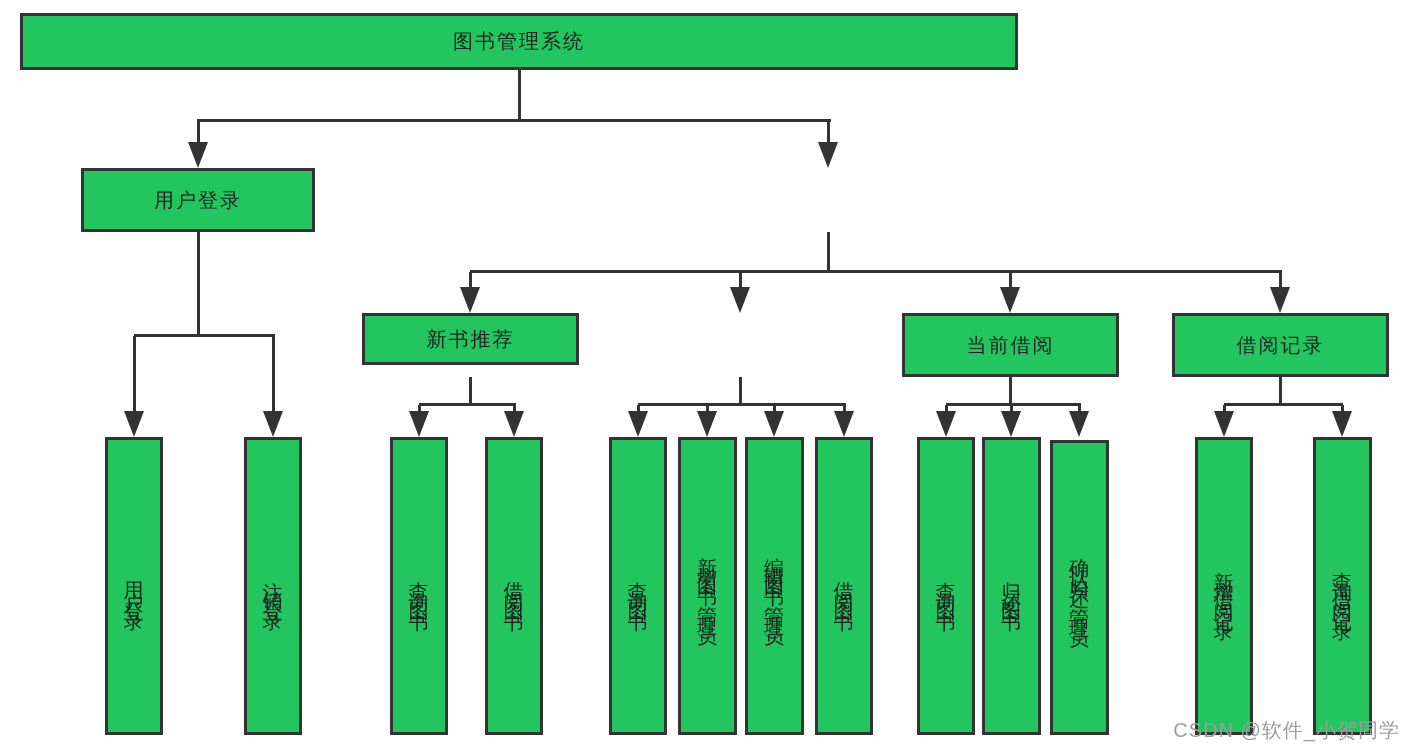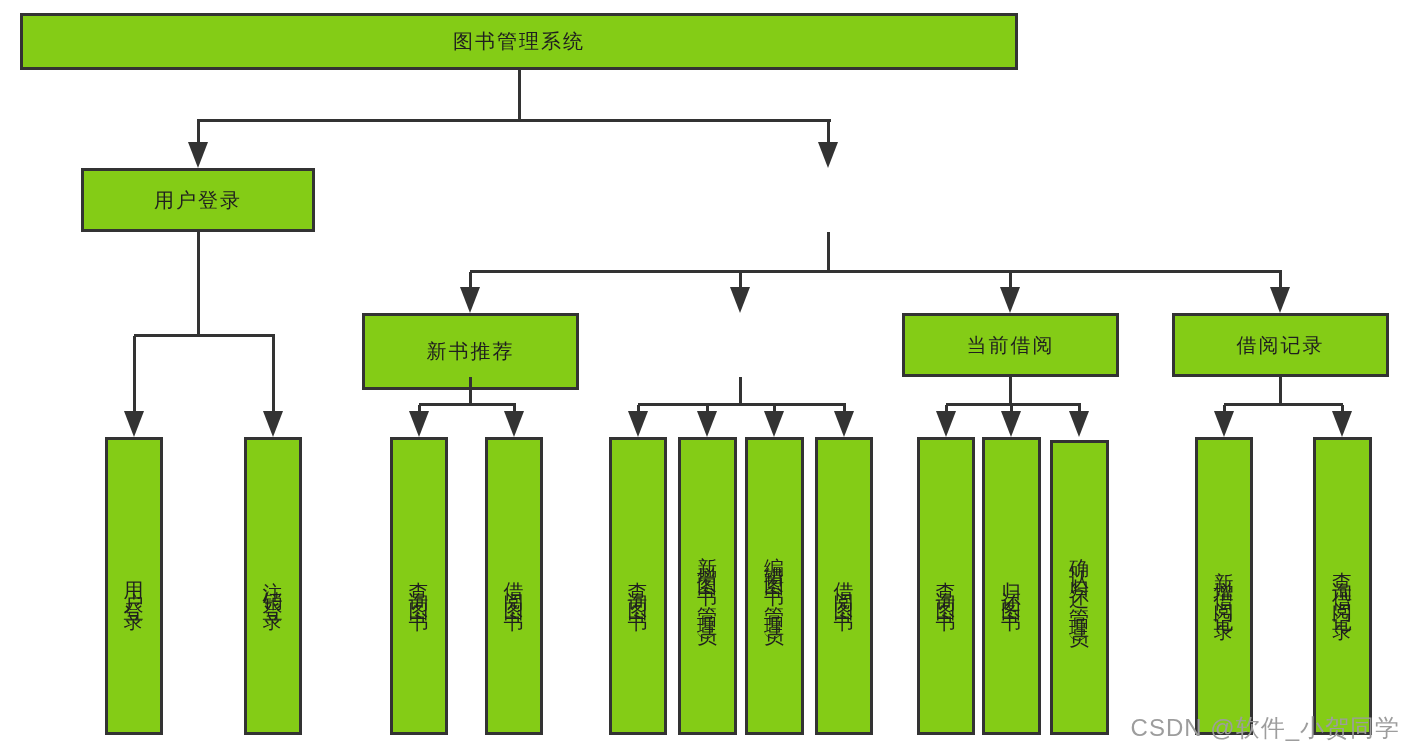--- a/index.html
+++ b/index.html
@@ -7,21 +7,21 @@
     position:relative;
     width:1405px;height:747px;
     background:#ffffff;
     font-family:"Liberation Sans", sans-serif;
     overflow:hidden;
   }
   .box{
     position:absolute;
     box-sizing:border-box;
     border:3px solid #333333;
-    background:#84cc16;
+    background:#22c55e;
     display:flex;
     align-items:center;
     justify-content:center;
     color:#1f1f1f;
     font-size:20px;
   }
   .hbox{letter-spacing:2px;}
   .vbox span{
     writing-mode:vertical-rl;
     text-orientation:mixed;
@@ -35,21 +35,21 @@
   .ah{
     position:absolute;width:0;height:0;
     border-left:10px solid transparent;
     border-right:10px solid transparent;
     border-top:26px solid #333333;
   }
   #watermark{
     position:absolute;
     right:5px;bottom:3px;
     color:#9d9d9d;
-    font-size:24px;
+    font-size:20px;
     letter-spacing:1px;
     z-index:10;
   }
 </style>
 </head>
 <body>
 
 <div id="canvas">
 
   <div class="box hbox" style="left:20px;top:13px;width:998px;height:57px;">图书管理系统</div>
@@ -74,21 +74,21 @@
   <div class="hl" style="left:470px;top:270px;width:812px;"></div>
   <div class="vl" style="left:469px;top:272px;height:18px;"></div>
   <div class="ah" style="left:460px;top:287px;"></div>
   <div class="vl" style="left:739px;top:272px;height:18px;"></div>
   <div class="ah" style="left:730px;top:287px;"></div>
   <div class="vl" style="left:1009px;top:272px;height:18px;"></div>
   <div class="ah" style="left:1000px;top:287px;"></div>
   <div class="vl" style="left:1279px;top:272px;height:18px;"></div>
   <div class="ah" style="left:1270px;top:287px;"></div>
 
-  <div class="box hbox" style="left:362px;top:313px;width:217px;height:77px;">新书推荐</div>
+  <div class="box hbox" style="left:362px;top:313px;width:217px;height:52px;">新书推荐</div>
   <div class="box hbox" style="left:902px;top:313px;width:217px;height:64px;">当前借阅</div>
   <div class="box hbox" style="left:1172px;top:313px;width:217px;height:64px;">借阅记录</div>
 
   <div class="vl" style="left:469px;top:377px;height:29px;"></div>
   <div class="hl" style="left:419px;top:403px;width:97px;"></div>
   <div class="vl" style="left:418px;top:405px;height:10px;"></div>
   <div class="ah" style="left:409px;top:411px;"></div>
   <div class="vl" style="left:513px;top:405px;height:10px;"></div>
   <div class="ah" style="left:504px;top:411px;"></div>
 

